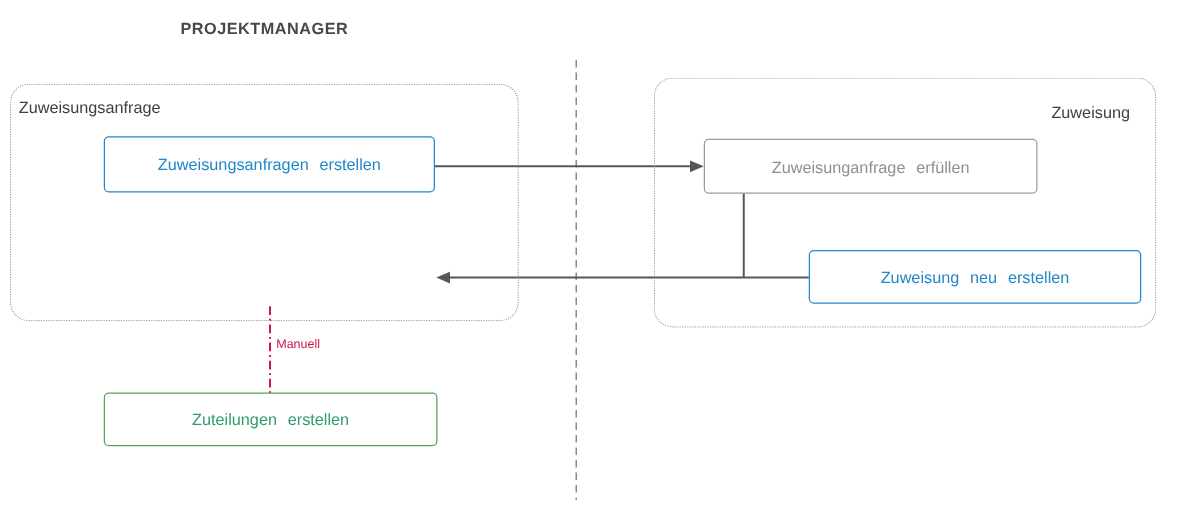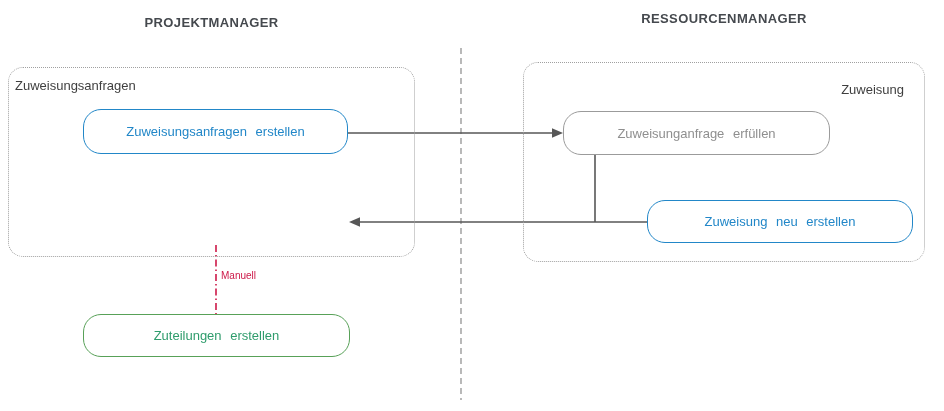--- a/index.html
+++ b/index.html
@@ -43,21 +43,21 @@
   }
   .group.left  .group-label { left: 6px;  top: 10px; }
   .group.right .group-label { right: 20px; top: 19px; }
 
   .node {
     position: absolute;
     display: flex;
     align-items: center;
     justify-content: center;
     background: #ffffff;
-    border-radius: 18px;
+    border-radius: 4px;
     font-size: 13px;
     word-spacing: 5px;
     white-space: nowrap;
     z-index: 2;
   }
   .node.primary {
     border: 1.5px solid var(--accent-blue);
     color: var(--accent-blue);
   }
   .node.muted {
@@ -85,21 +85,20 @@
     z-index: 3;
   }
 </style>
 </head>
 <body>
 
 <div class="canvas">
 
   <div class="lane-title left">PROJEKTMANAGER</div>
 
-  <div class="lane-title right">RESSOURCENMANAGER</div>
 
   <svg class="edges-svg" width="944" height="411" viewBox="0 0 944 411">
 
     <g>
       <line x1="461" y1="48" x2="461" y2="400" style="stroke:var(--divider-gray); stroke-width:1.2; stroke-dasharray:6 4;"></line>
     </g>
 
     <g>
       <line x1="348" y1="133" x2="553" y2="133" style="stroke:var(--line-gray); stroke-width:1.6;"></line>
       <polygon points="563,133 552,128.3 552,137.7" style="fill:var(--line-gray);"></polygon>
@@ -111,21 +110,21 @@
       <polygon points="349,222 360,217.3 360,226.7" style="fill:var(--line-gray);"></polygon>
     </g>
 
     <g>
       <line x1="216" y1="245" x2="216" y2="316" style="stroke:var(--accent-red); stroke-width:1.6; stroke-dasharray:7 3 1.5 3;"></line>
       <polygon points="216,327 211.5,316.5 220.5,316.5" style="fill:var(--accent-red);"></polygon>
     </g>
   </svg>
 
   <div class="group left">
-    <span class="group-label">Zuweisungsanfragen</span>
+    <span class="group-label">Zuweisungsanfrage</span>
   </div>
 
   <div class="group right">
     <span class="group-label">Zuweisung</span>
   </div>
 
   <div class="node primary create-request">Zuweisungsanfragen erstellen</div>
 
   <div class="node muted fulfill-request">Zuweisunganfrage erfüllen</div>
 

